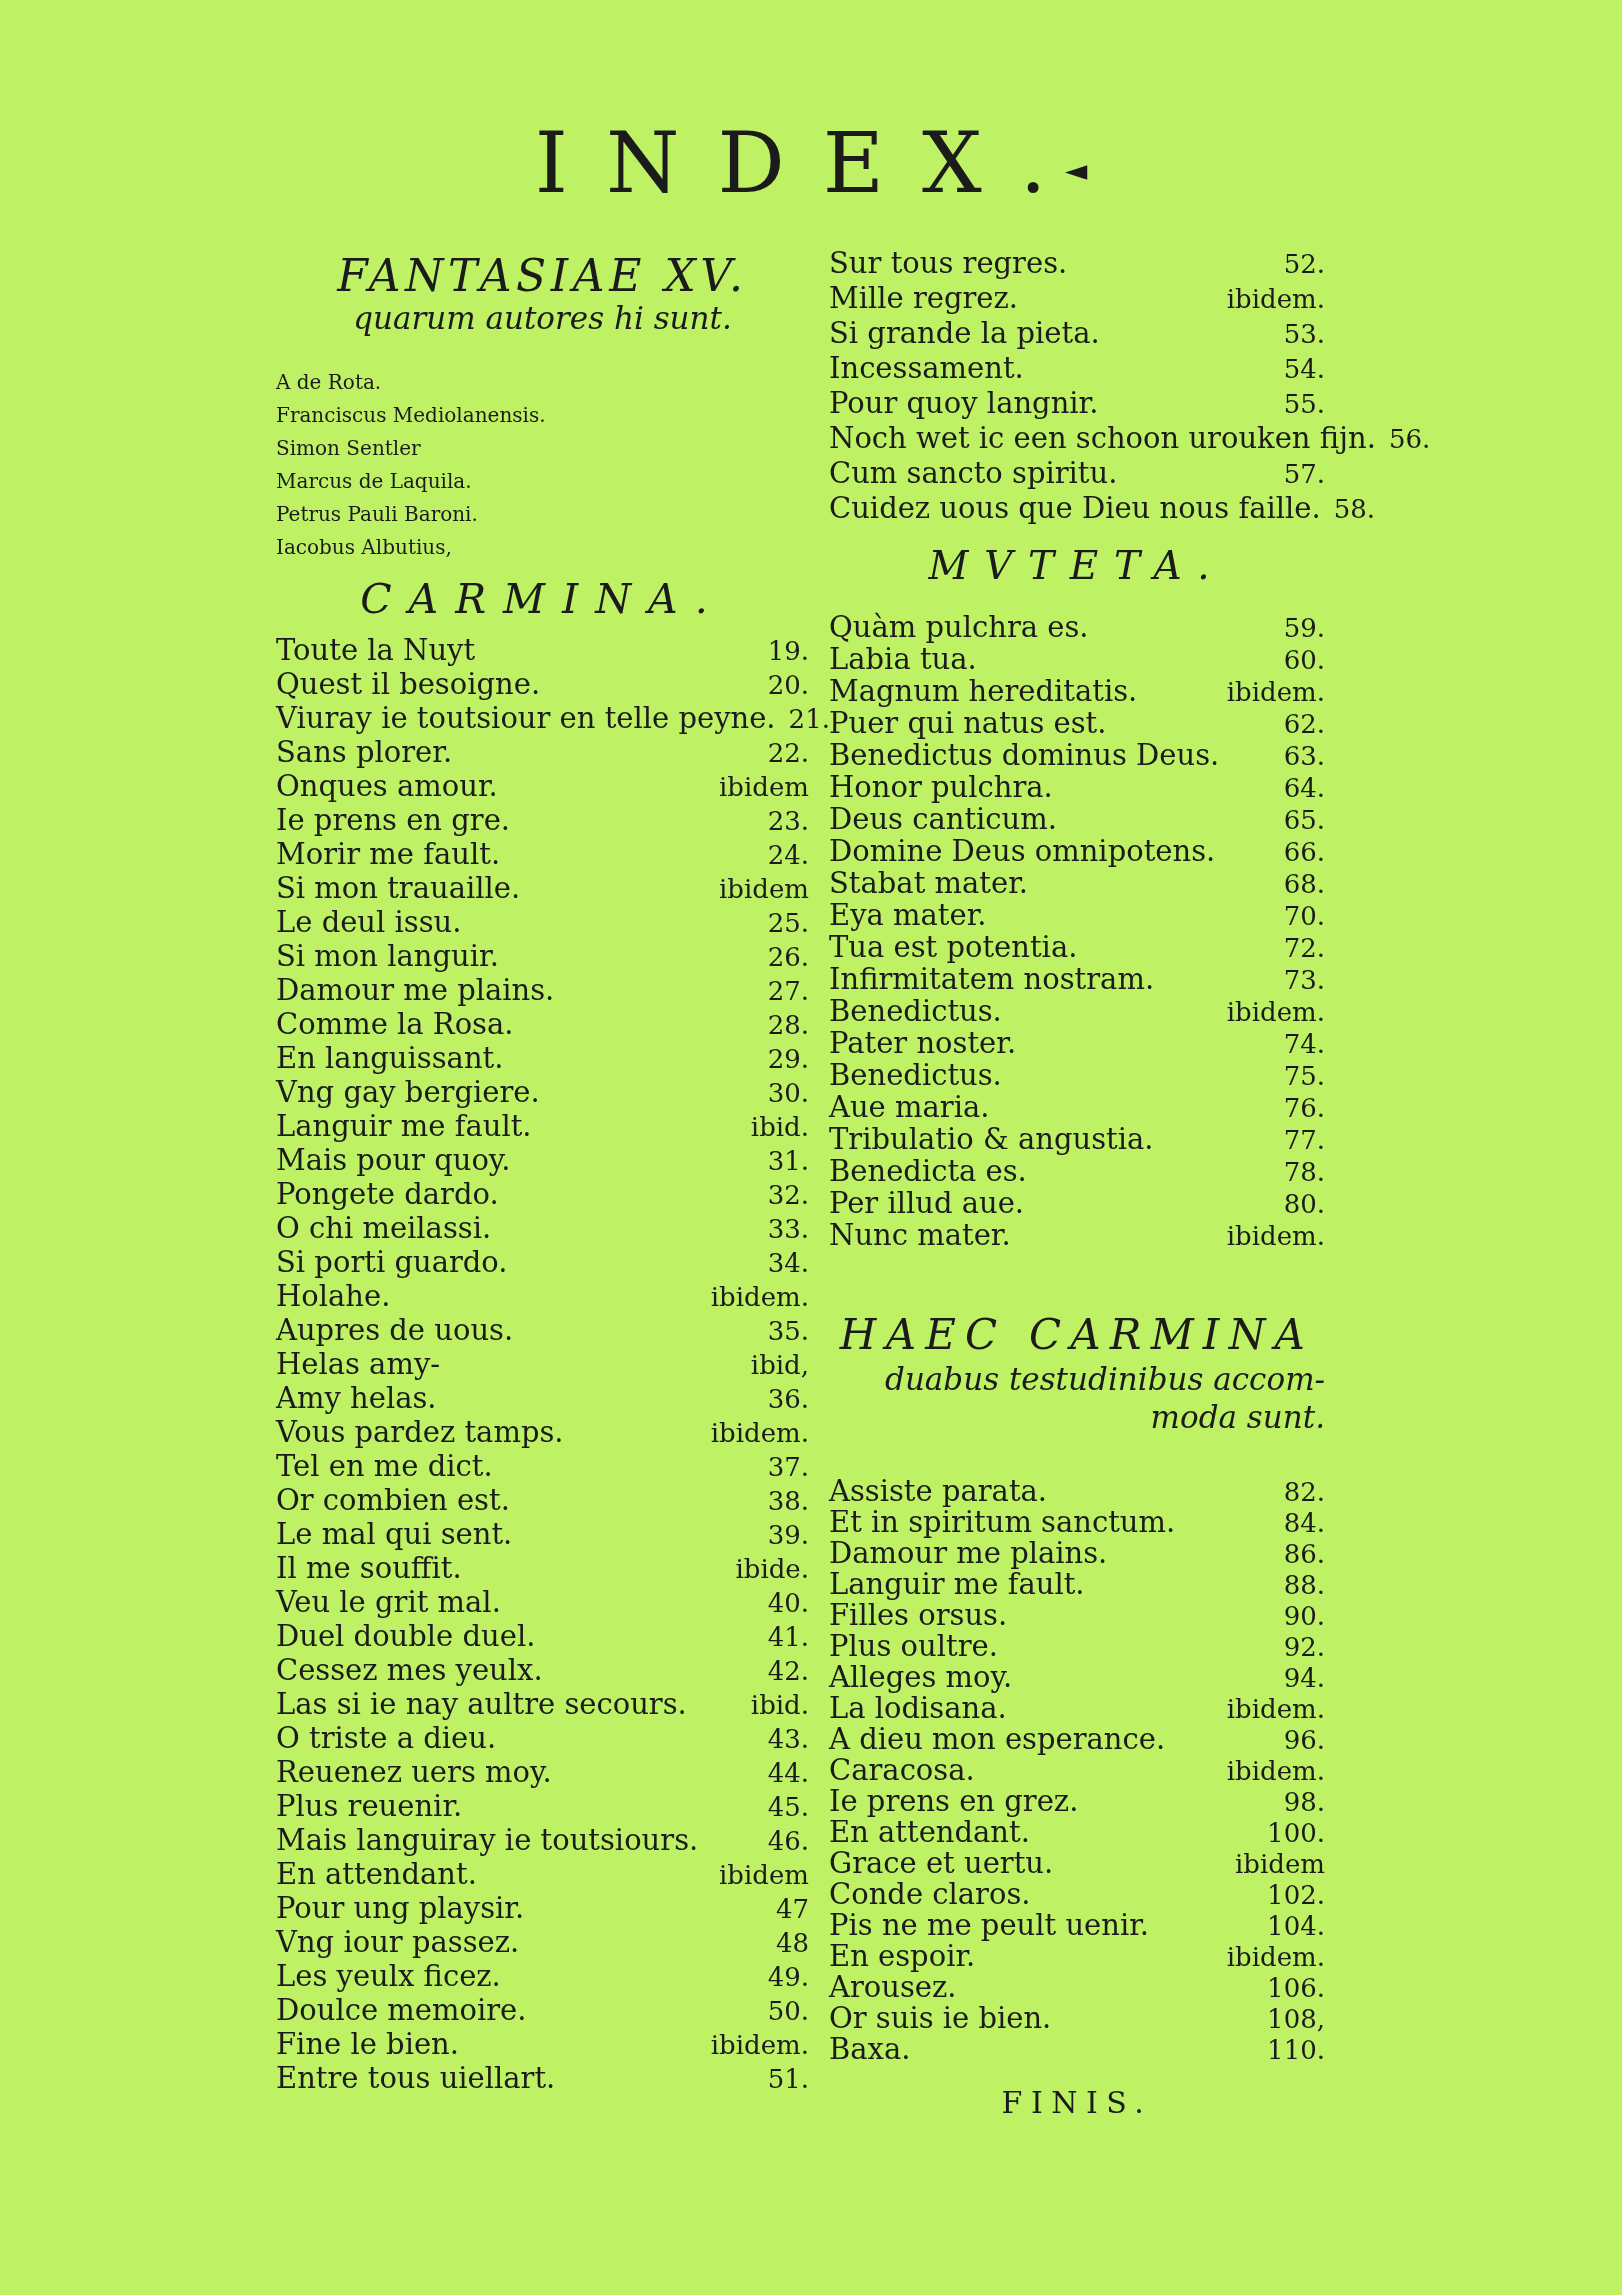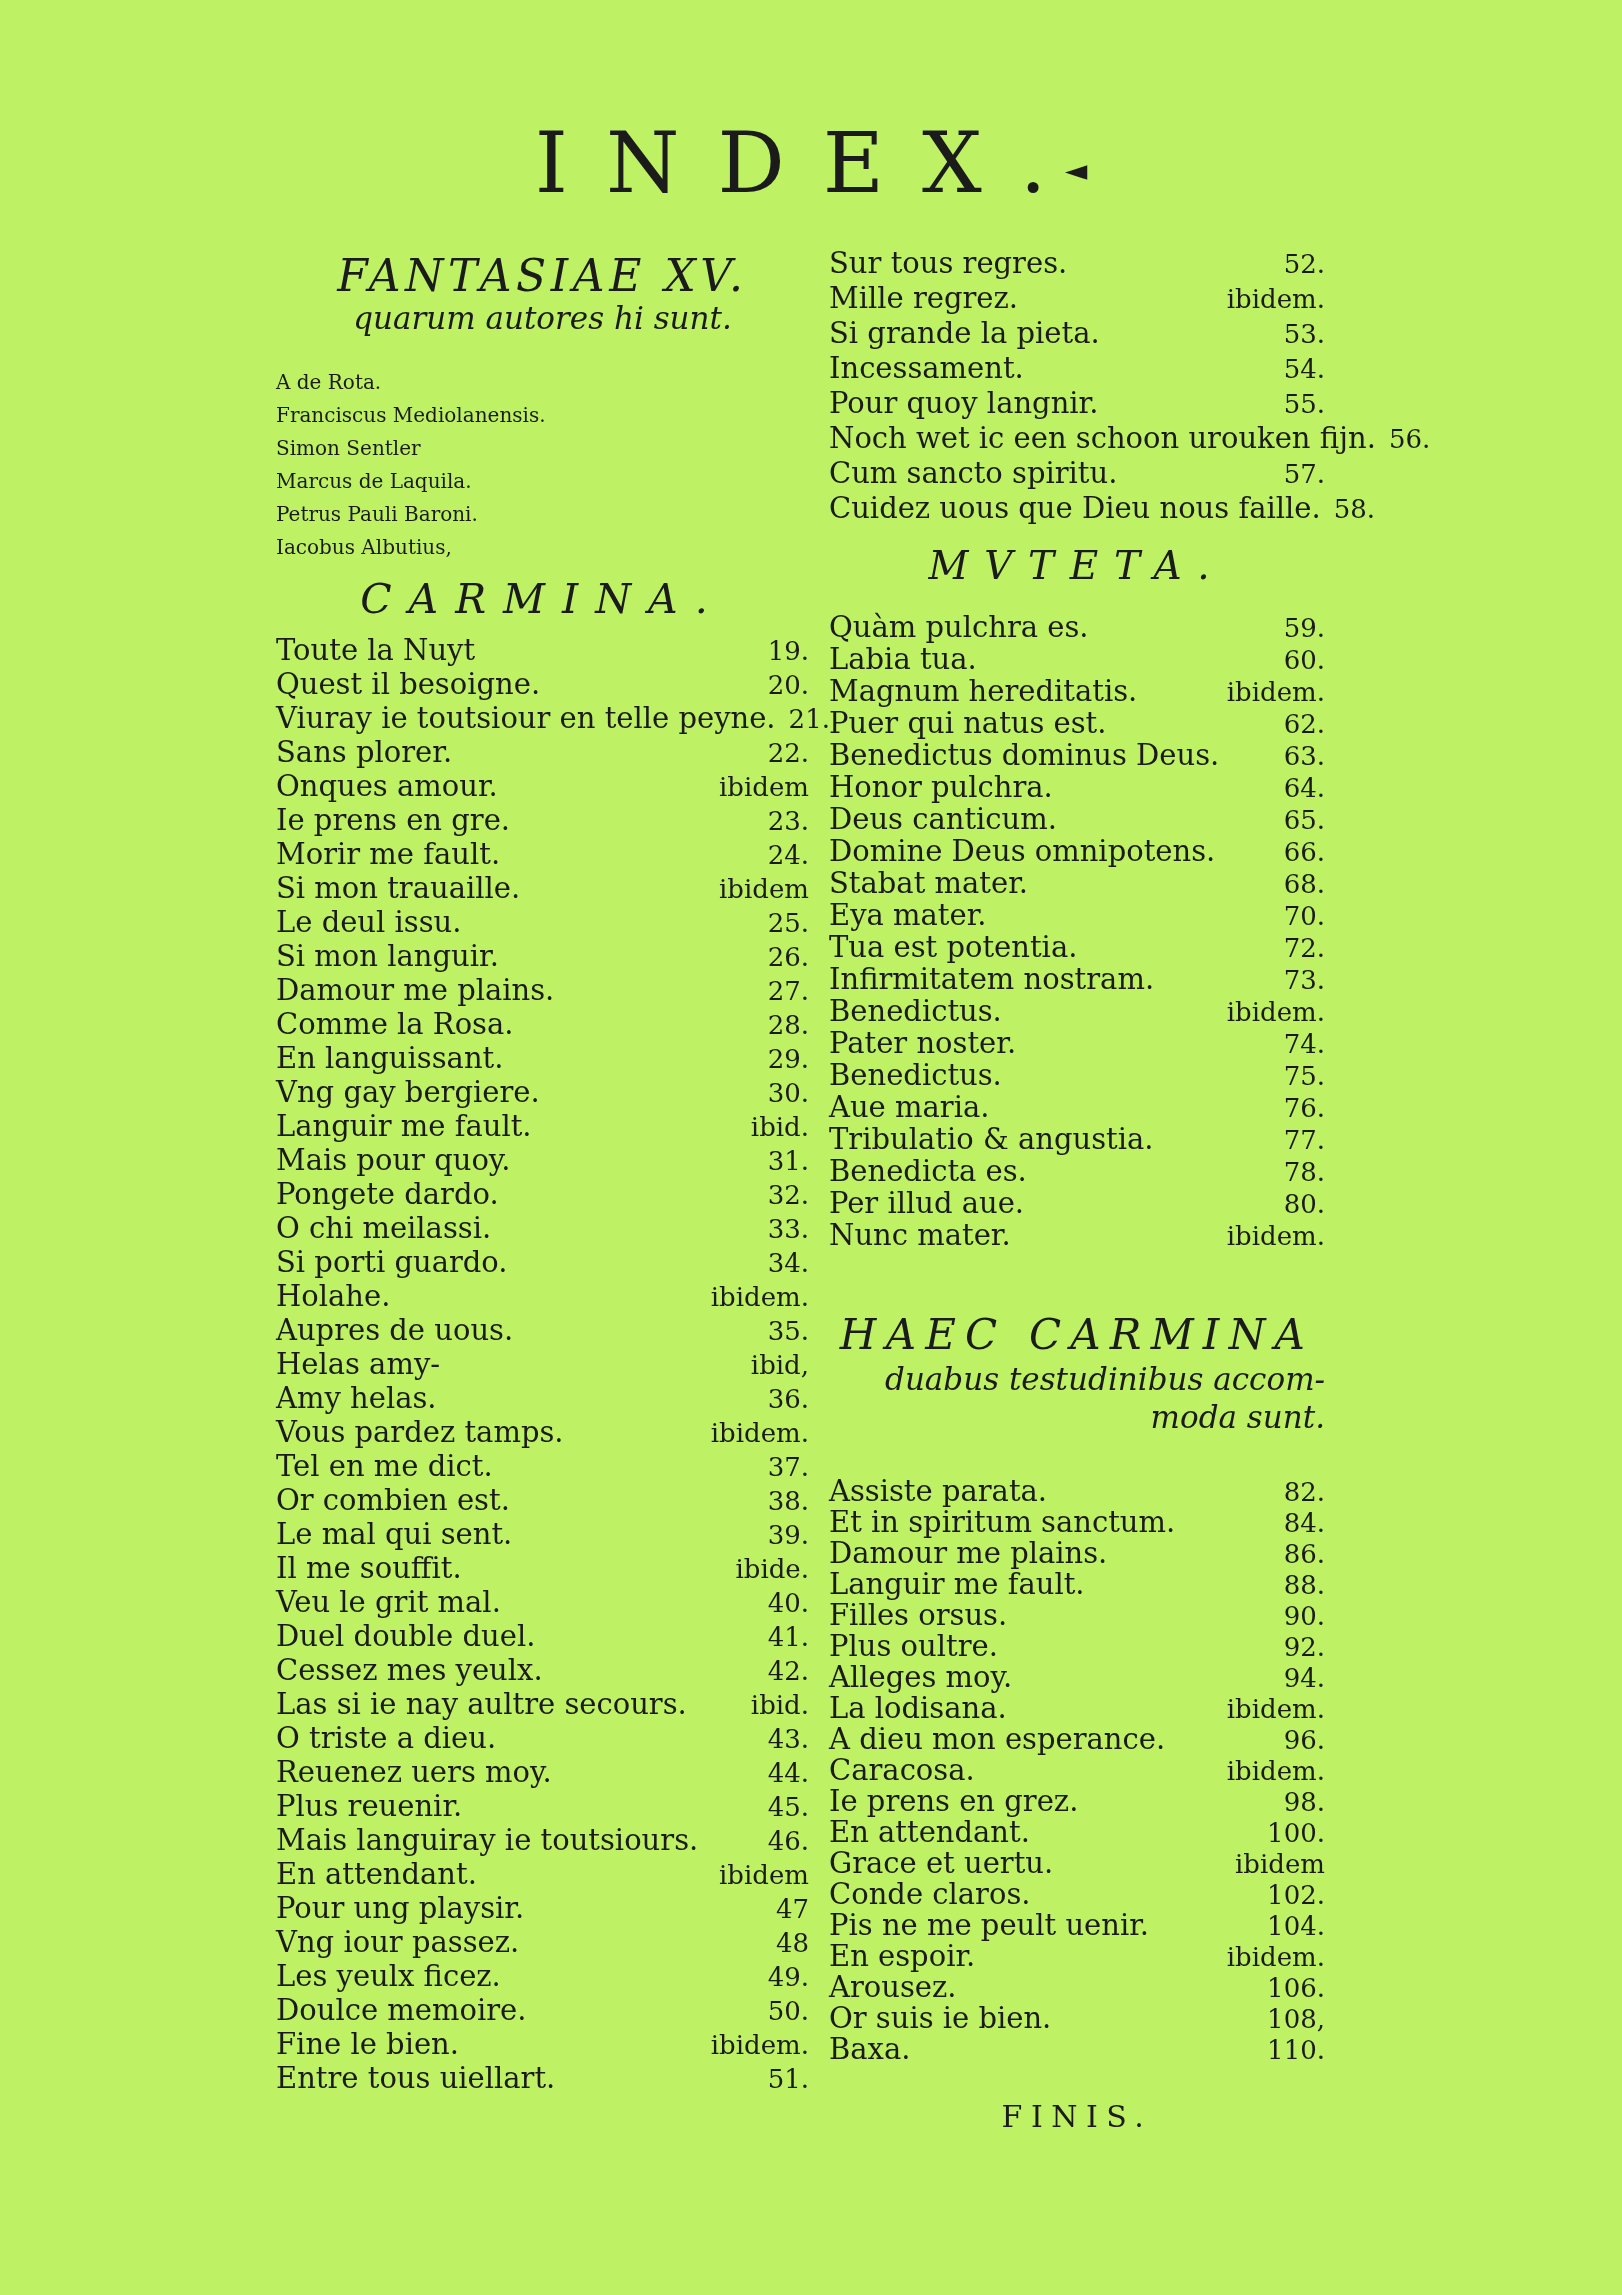--- a/index.html
+++ b/index.html
@@ -47,21 +47,21 @@
   #cont-entries{padding-top:9.8px;}
   #cont-entries .row{height:35px;}
   #muteta-entries .row{height:32px;}
   #haec-entries .row{height:31px;}
 
   #haec-heading{font-size:42px;line-height:51px;letter-spacing:9.2px;margin-top:59px;}
   .haec-sub{font-style:italic;text-align:right;font-size:31px;line-height:38px;}
   #haec-sub2{margin-bottom:38px;}
   #finis{
     text-align:center;font-size:30px;letter-spacing:8.5px;
-    margin-top:36px;
+    margin-top:22px;
   }
 </style>
 </head>
 <body>
 
 <div id="page">
 
   <div id="main-title">
     <span>INDEX.</span><span class="mark">◄</span>
   </div>

